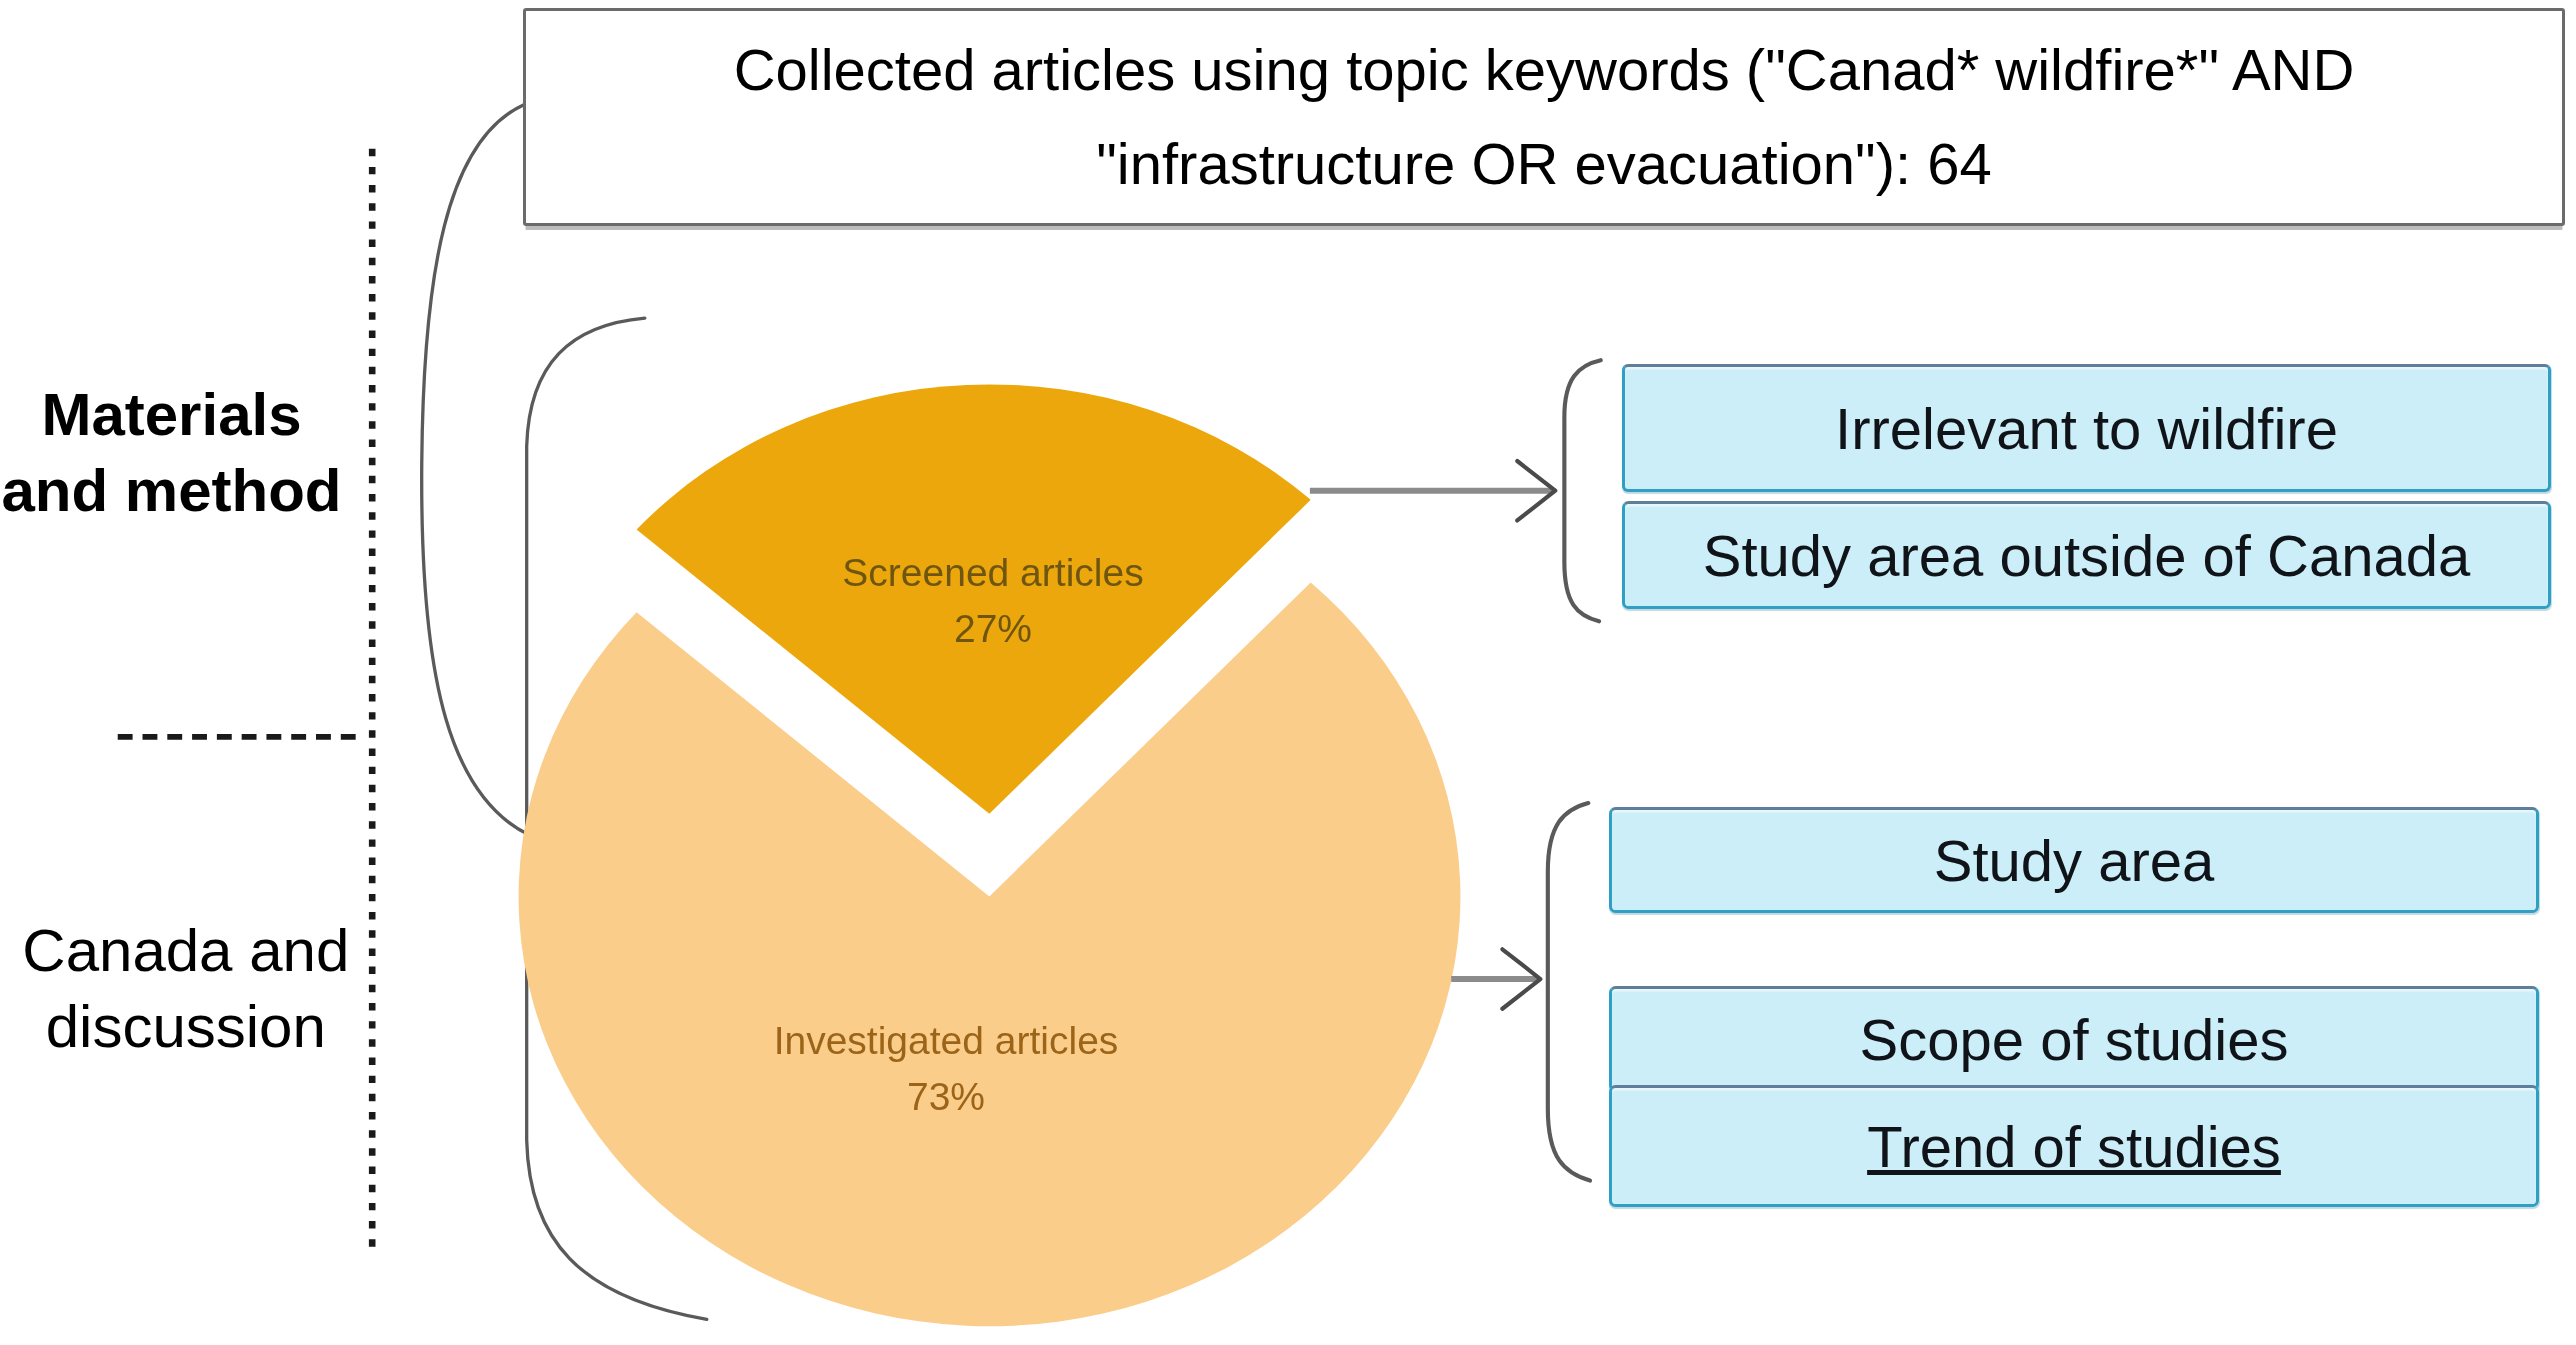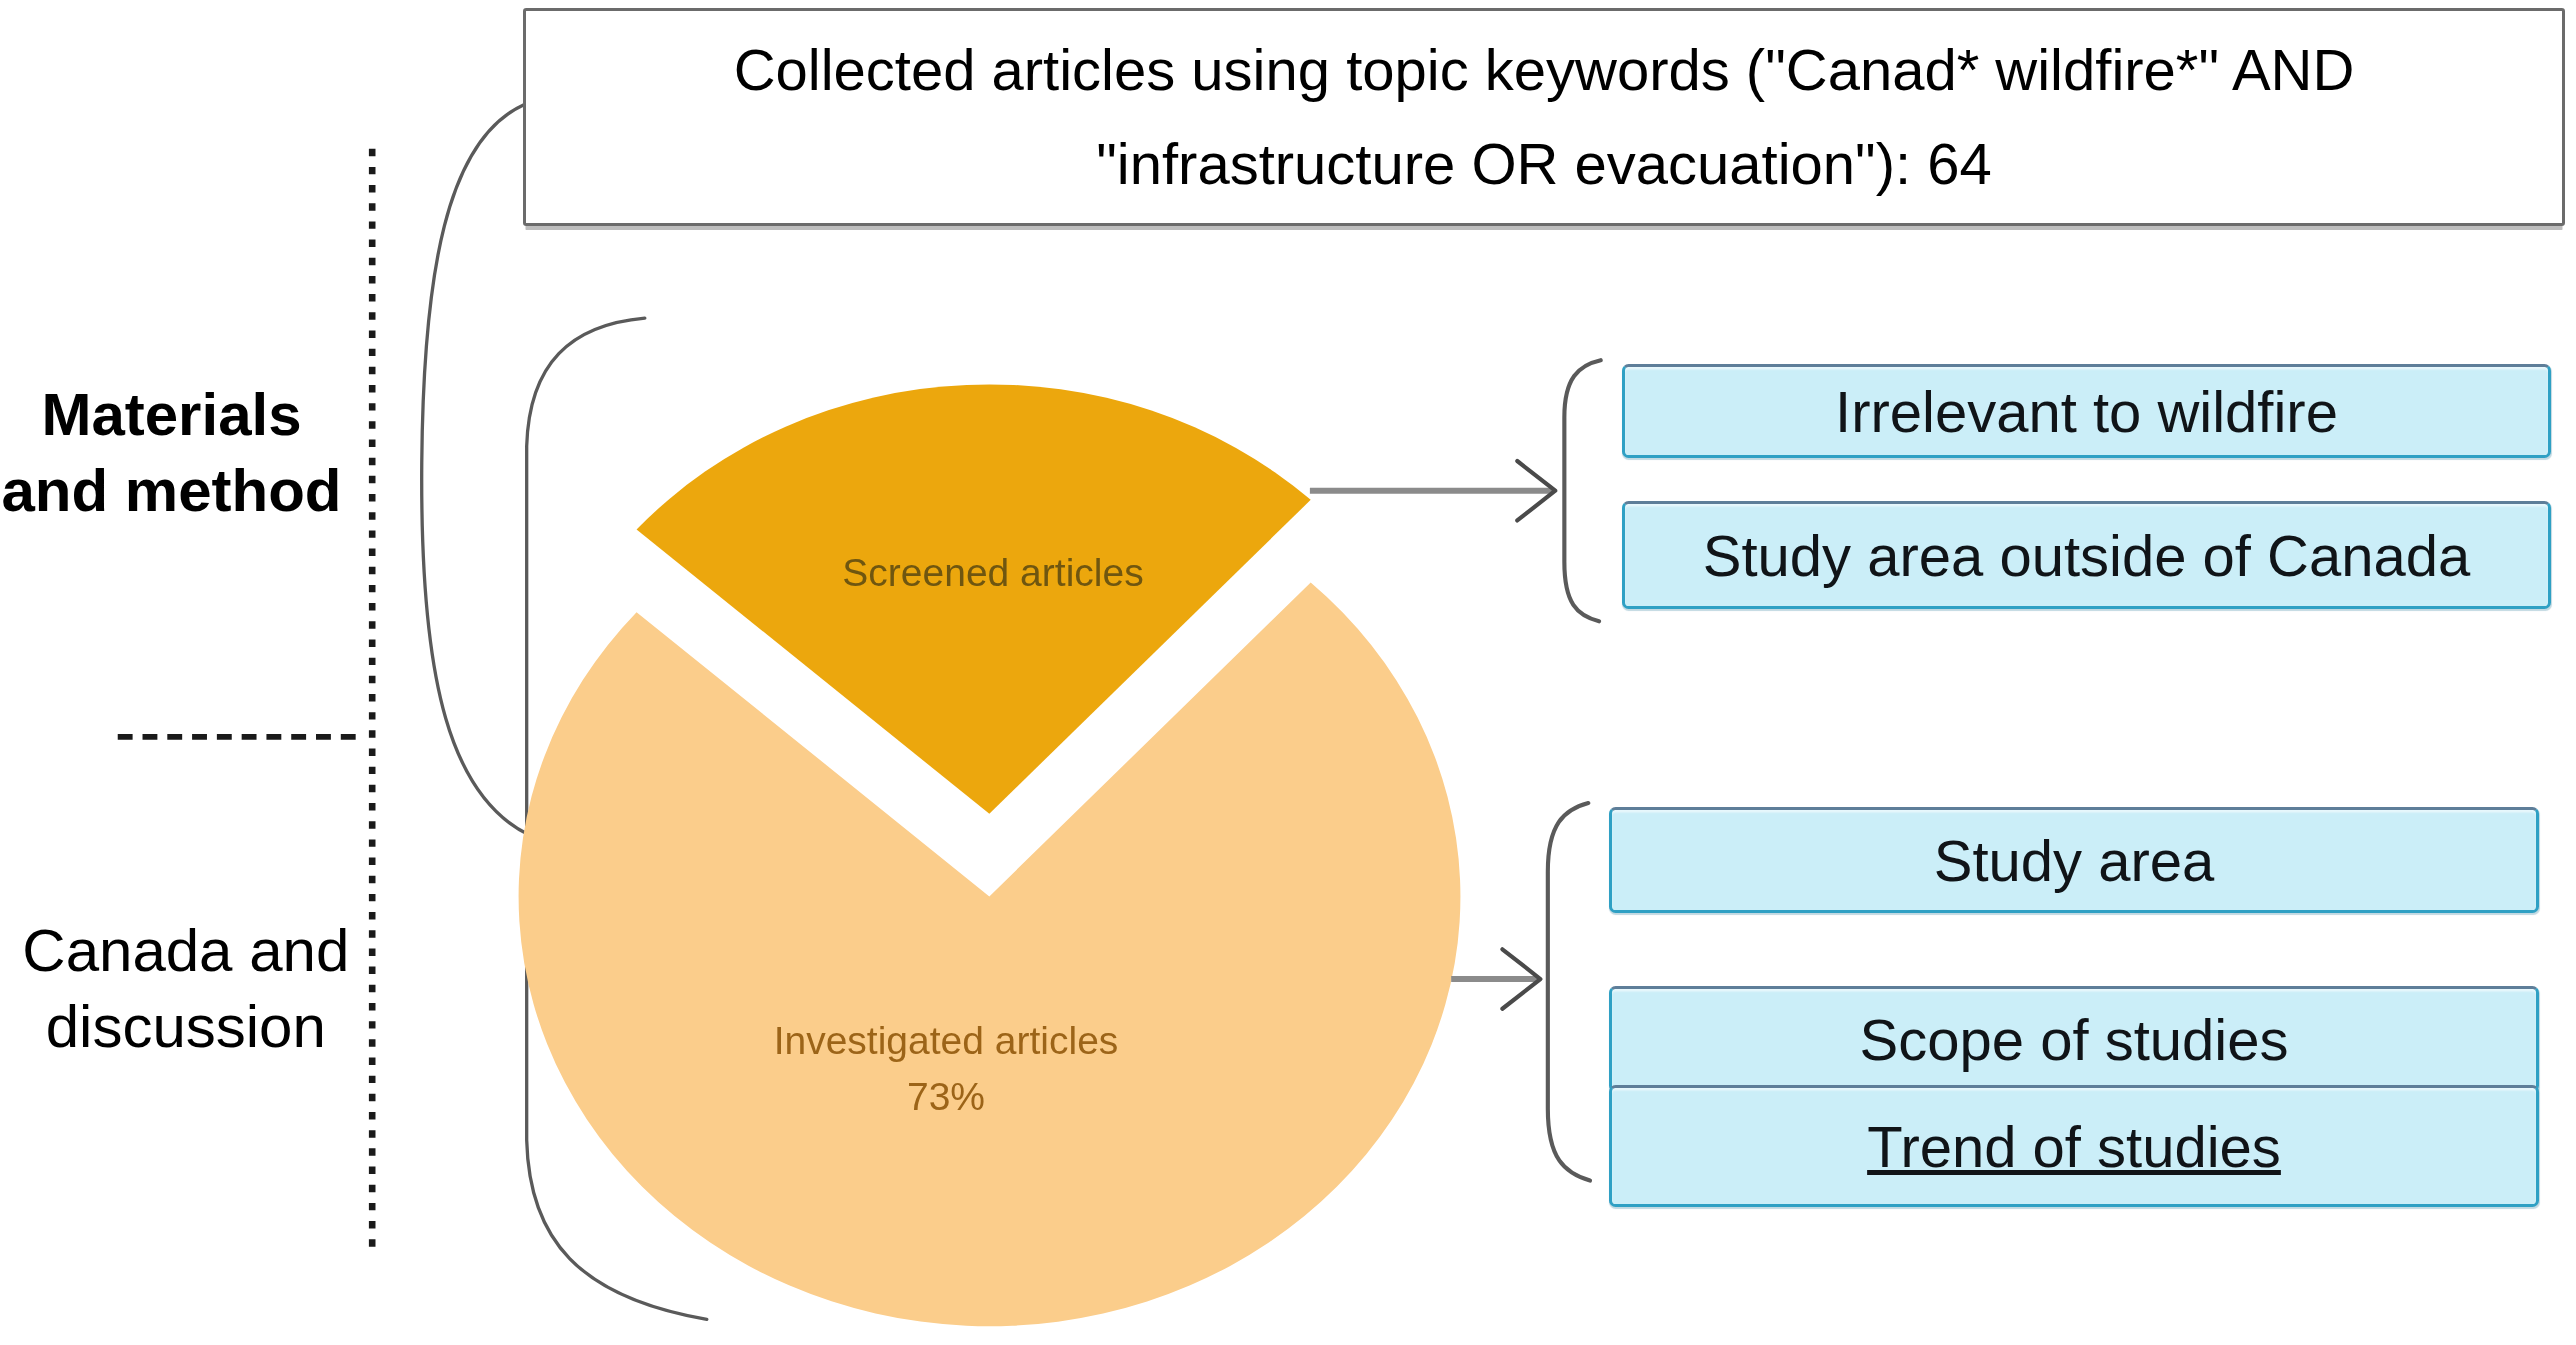--- a/index.html
+++ b/index.html
@@ -112,21 +112,21 @@
     border-radius: 6.6px;
     display: flex;
     align-items: center;
     justify-content: center;
     font-size: 58px;
     color: #101418;
     box-shadow: inset 0 2.5px 1.7px rgba(255,255,255,0.55), 0.8px 1.7px 0.8px rgba(120,170,190,0.45);
   }
   .blue-box.g1 { left: 1622px; width: 929px; }
   .blue-box.g2 { left: 1609px; width: 930px; }
-  .blue-box.b1 { top: 364px;  height: 94px; }
+  .blue-box.b1 { top: 364px;  height: 128px; border-radius: 6px; }
   .blue-box.b2 { top: 501px;  height: 108px; }
   .blue-box.b3 { top: 807px;  height: 106px; }
   .blue-box.b4 { top: 946px; height: 106px; margin-top: 40px; }
   .blue-box.b5 { top: 1085px; height: 122px; text-decoration: underline; }
 </style>
 </head>
 <body>
 
 <svg id="diagram-svg" viewBox="0 0 3117 1628">
 
@@ -158,20 +158,21 @@
   <span style="display:block">Materials</span>
   <span style="display:block">and method</span>
 </div>
 <div class="side-label results">
   <span style="display:block">Canada and</span>
   <span style="display:block">discussion</span>
 </div>
 
 <div class="pie-label screened">
   <span style="display:block">Screened articles</span>
+  <span style="display:block">27%</span>
 </div>
 <div class="pie-label investigated">
   <span style="display:block">Investigated articles</span>
   <span style="display:block">73%</span>
 </div>
 
 <div class="blue-box g1 b1">
   <span>Irrelevant to wildfire</span>
 </div>
 <div class="blue-box g1 b2">

